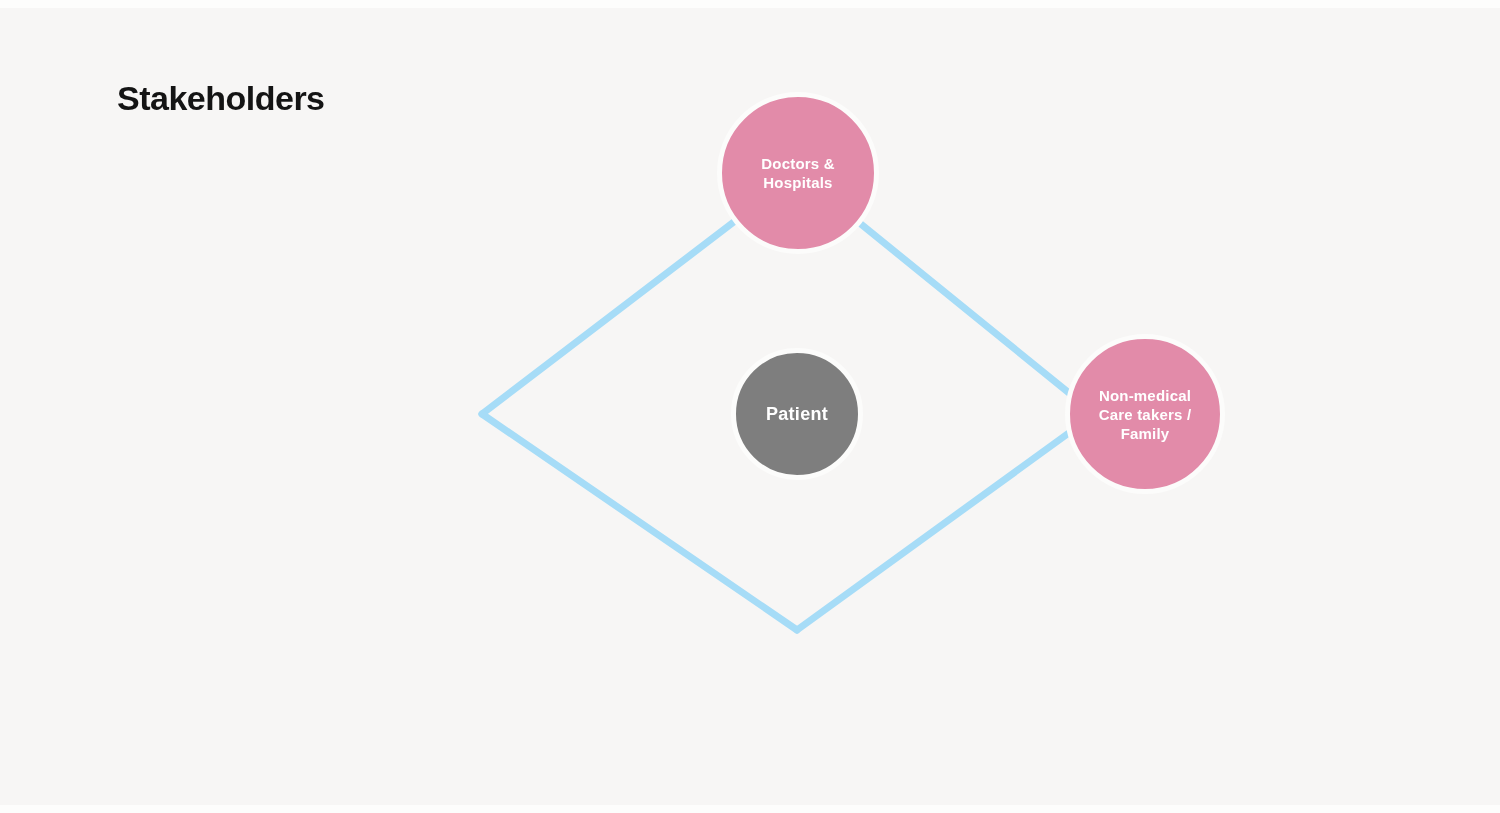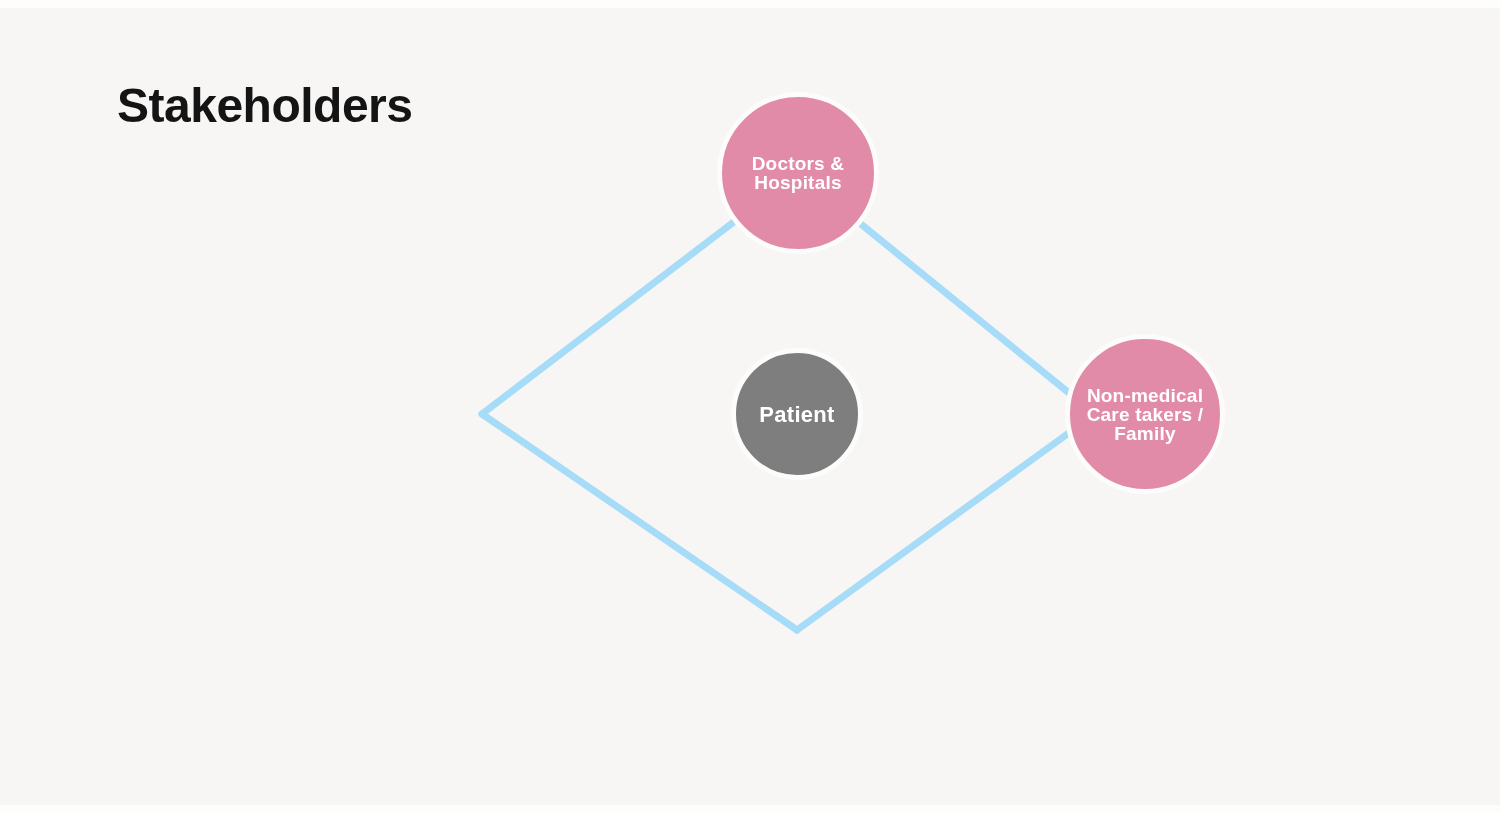--- a/index.html
+++ b/index.html
@@ -29,21 +29,21 @@
     height: 8px;
     background: #fdfdfc;
   }
   .edge-strip.top { top: 0; }
   .edge-strip.bottom { bottom: 0; }
 
   .slide-title {
     position: absolute;
     left: 117px;
     top: 80px;
-    font-size: 48px;
+    font-size: 34px;
     font-weight: 800;
     letter-spacing: -0.5px;
     color: var(--title);
     line-height: 1.1;
   }
 
   svg.links {
     position: absolute;
     left: 0;
     top: 0;
@@ -61,34 +61,34 @@
     border-radius: 50%;
     border: 5px solid var(--ring);
     display: flex;
     align-items: center;
     justify-content: center;
     text-align: center;
   }
   .node .label {
     color: #ffffff;
     font-weight: bold;
-    font-size: 19px;
+    font-size: 15px;
     line-height: 19px;
     white-space: pre-line;
     letter-spacing: 0.2px;
   }
   .node.pink { background: var(--pink); }
   .node.gray { background: var(--gray); }
 
   .node-top    { left: 717px;  top: 92px;  width: 162px; height: 162px; }
   .node-left   { left: 402px;  top: 334px; width: 160px; height: 160px; }
   .node-right  { left: 1065px; top: 334px; width: 160px; height: 160px; align-items: center; }
   .node-bottom { left: 717px;  top: 550px; width: 160px; height: 160px; }
   .node-center { left: 731px;  top: 348px; width: 132px; height: 132px; }
-  .node-center .label { font-size: 22px; line-height: 23px; letter-spacing: 0.3px; }
+  .node-center .label { font-size: 18px; line-height: 23px; letter-spacing: 0.3px; }
 </style>
 </head>
 <body>
 
 <div class="stage">
 
   <div class="edge-strip top"></div>
   <div class="edge-strip bottom"></div>
 
   <h1 class="slide-title">Stakeholders</h1>

